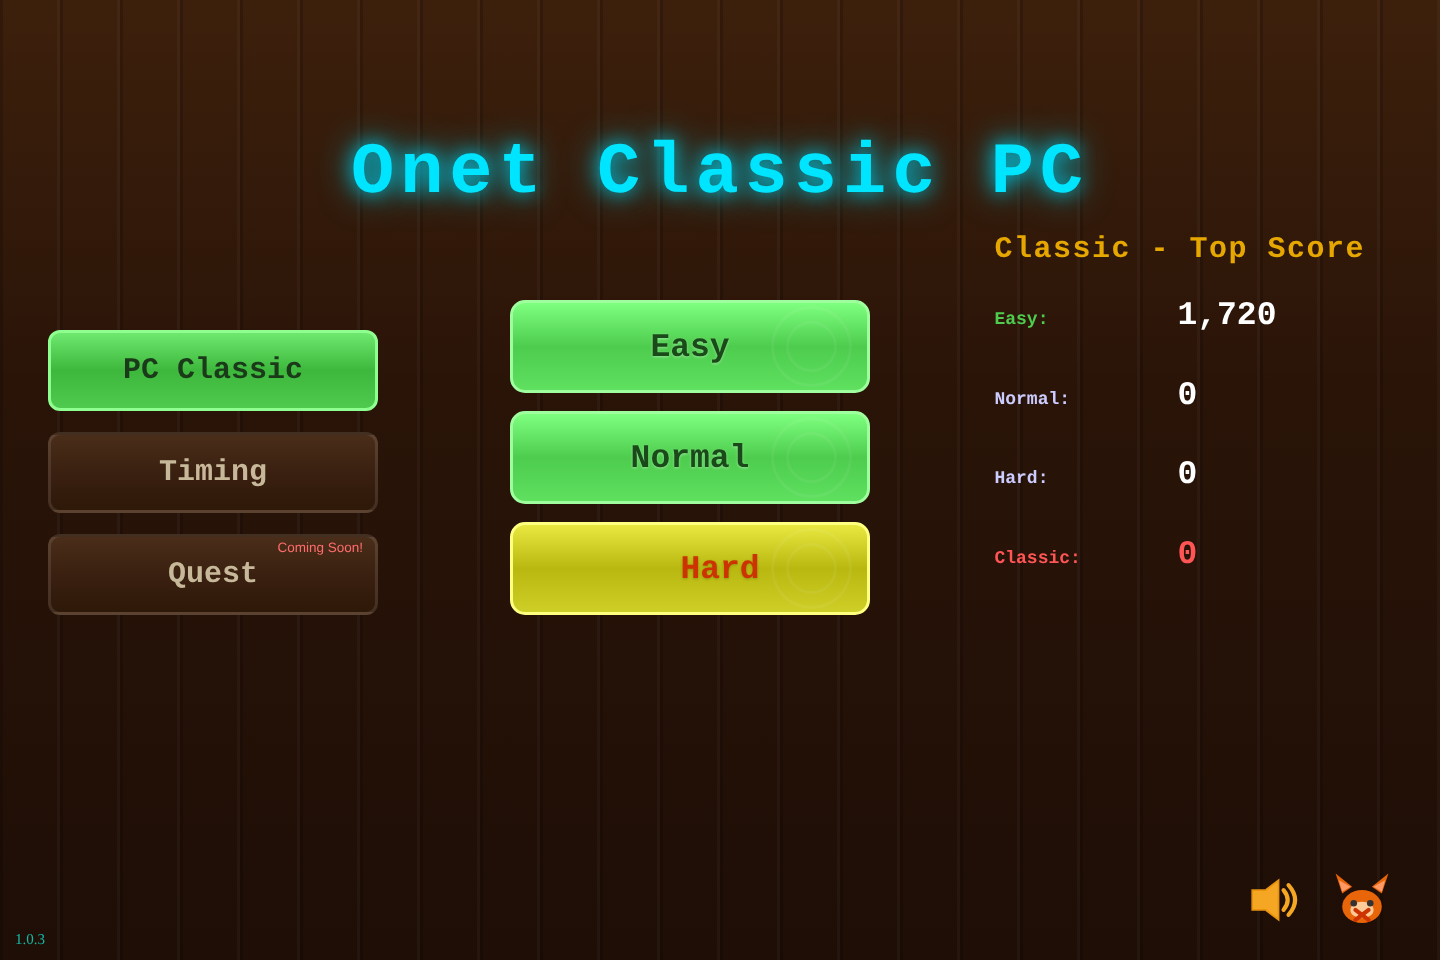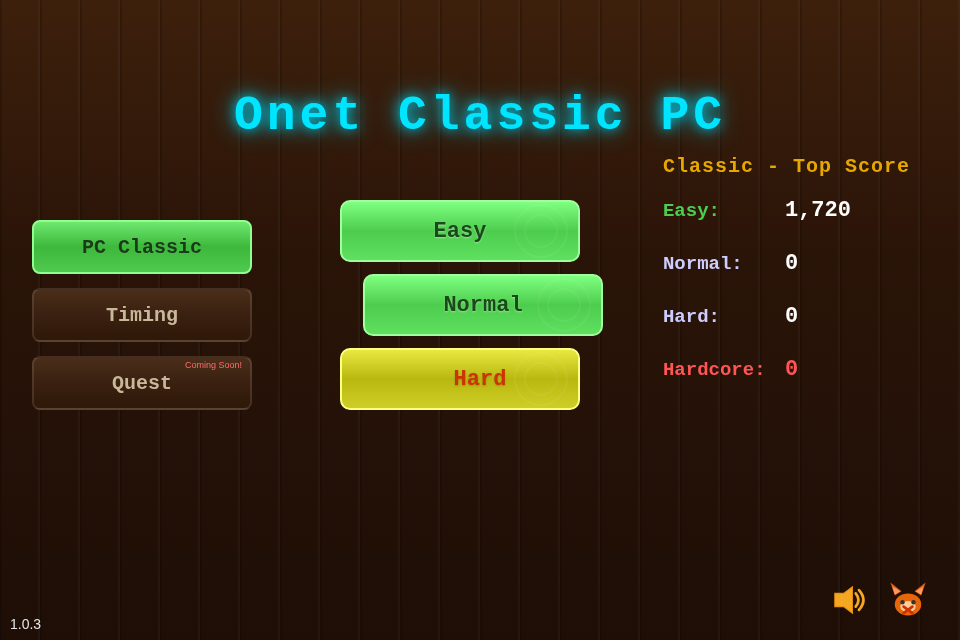--- a/index.html
+++ b/index.html
@@ -146,21 +146,20 @@
       color: #1a4a1a;
       border: 2px solid #9fff9f;
       text-shadow: 0 1px 2px rgba(255,255,255,0.4);
     }
 
     .btn-normal {
       background: linear-gradient(180deg, #7fff7f 0%, #4dcc4d 50%, #5fe05f 100%);
       color: #1a4a1a;
       border: 2px solid #9fff9f;
       text-shadow: 0 1px 2px rgba(255,255,255,0.4);
-      margin-left: 23px;
     }
 
     .btn-hard {
       background: linear-gradient(180deg, #e8e840 0%, #b8b810 50%, #cece28 100%);
       color: #cc3300;
       border: 2px solid #ffff80;
       text-shadow: 0 1px 2px rgba(0,0,0,0.2);
       padding-left: 40px;
     }
 
@@ -188,21 +187,21 @@
     }
 
     .score-row {
       display: flex;
       align-items: baseline;
       margin-bottom: 28px;
       gap: 12px;
     }
 
     .score-label {
-      font-size: 19px;
+      font-size: 12px;
       font-family: 'Courier New', monospace;
       font-weight: bold;
       min-width: 110px;
     }
 
     .score-label.easy { color: #4dcc4d; }
     .score-label.normal { color: #ccccff; }
     .score-label.hard { color: #ccccff; }
     .score-label.hardcore { color: #ff5555; }
 
@@ -235,23 +234,23 @@
       align-items: center;
       justify-content: center;
       font-size: 32px;
     }
 
     
     .version {
       position: absolute;
       bottom: 8px;
       left: 10px;
-      color: #e5e5e5;
-      font-size: 14px;
-      font-family: Liberation Sans, sans-serif;
+      color: #14b8a6;
+      font-size: 10px;
+      font-family: Liberation Serif, serif;
     }
   </style>
 </head>
 <body>
 
 <div class="bg"></div>
 
 <div class="title">Onet Classic PC</div>
 
 <div class="sidebar">
@@ -281,21 +280,21 @@
     <span class="score-label normal">Normal:</span>
     <span class="score-value normal">0</span>
   </div>
 
   <div class="score-row">
     <span class="score-label hard">Hard:</span>
     <span class="score-value hard">0</span>
   </div>
 
   <div class="score-row">
-    <span class="score-label hardcore">Hardcore:</span>
+    <span class="score-label hardcore">Classic:</span>
     <span class="score-value hardcore">0</span>
   </div>
 </div>
 
 <div class="bottom-icons">
 
   <div class="icon-btn">
     <svg viewBox="0 0 40 40" xmlns="http://www.w3.org/2000/svg">
 
       <polygon points="8,14 16,14 24,8 24,32 16,26 8,26" fill="#f5a623" stroke="#e8920f" stroke-width="1"></polygon>

